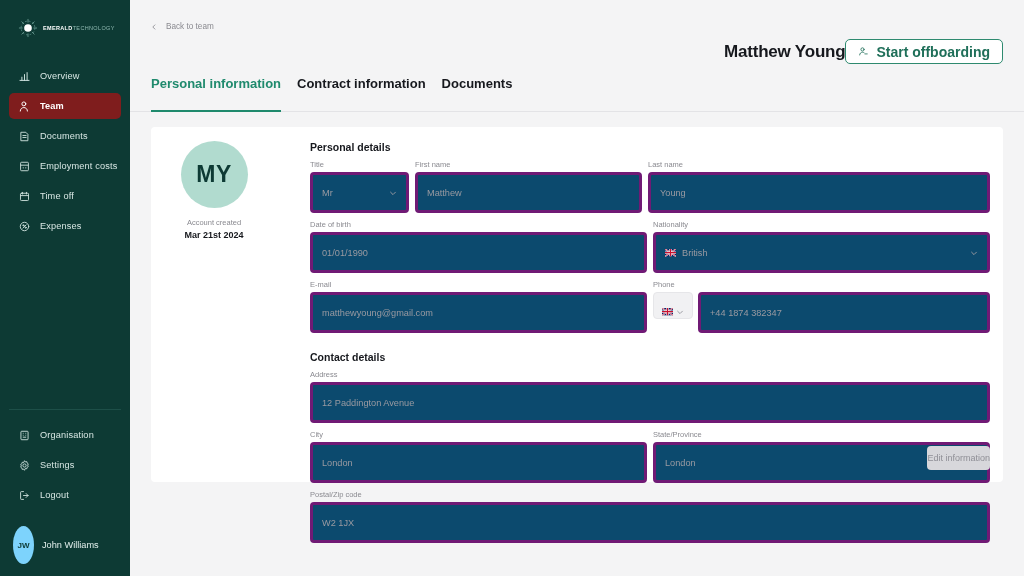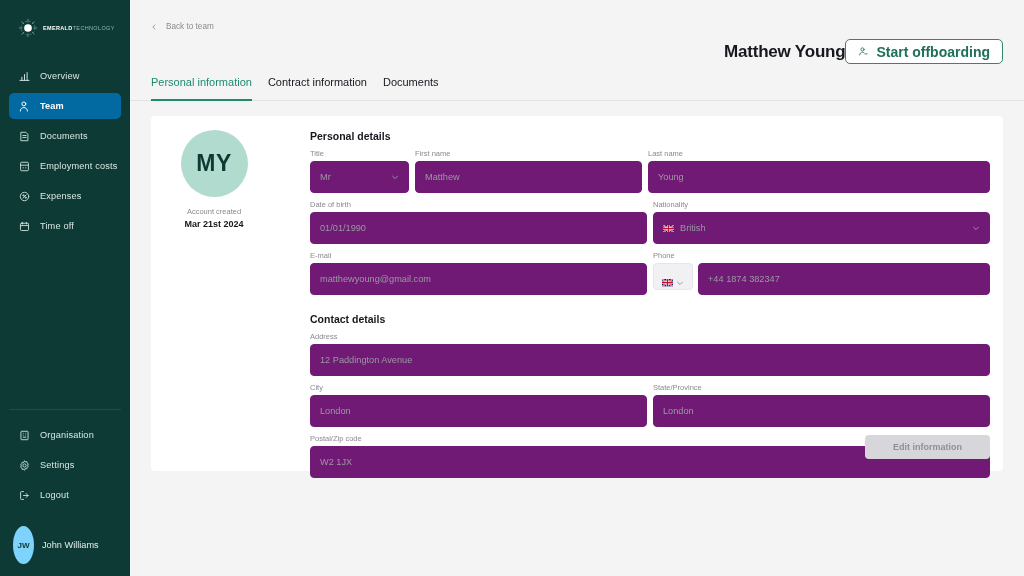--- a/index.html
+++ b/index.html
@@ -28,21 +28,21 @@
   .logo-text .b { color: #ffffff; font-weight: 700; }
   .logo-text .t { color: #8fb9b1; font-weight: 400; }
 
   .nav { margin-top: 21px; display: flex; flex-direction: column; }
   .nav-item {
     display: flex; align-items: center; gap: 9px;
     height: 26px; margin: 0 9px; padding-left: 9px;
     border-radius: 5px; cursor: pointer;
   }
   .nav-item + .nav-item { margin-top: 4px; }
-  .nav-item.active { background: #0369a1; }
+  .nav-item.active { background: #7f1d1d; }
   .nav-label { color: #d8e7e4; font-size: 9.2px; letter-spacing: .15px; white-space: nowrap; }
   .nav-item.active .nav-label { color: #ffffff; font-weight: 600; }
   .nav-icon { width: 13px; height: 13px; flex: 0 0 13px; display: block; }
   .nav-icon svg { width: 13px; height: 13px; display: block; }
 
   .nav-bottom { margin-top: auto; padding-bottom: 12px; }
   .side-divider { height: 1px; background: #1d4f48; margin: 0 9px 12px 9px; }
 
   .user-row {
     display: flex; align-items: center; gap: 8px;
@@ -82,22 +82,22 @@
     white-space: nowrap;
   }
   .offboard-btn svg { width: 11px; height: 11px; display: block; }
 
   .tabs {
     display: flex; gap: 0; padding: 0 21px;
     margin-top: 12px; border-bottom: 1px solid #e3e3e6;
     background: #f4f4f5;
   }
   .tab {
-    font-size: 11px; font-weight: 400; color: #16181d;
-    padding: 0 8px 12px 8px; cursor: pointer;
+    font-size: 13px; font-weight: 700; color: #16181d;
+    padding: 0 8px 20px 8px; cursor: pointer;
     position: relative; white-space: nowrap;
   }
   .tab:first-child { padding-left: 0; }
   .tab.active { color: #1f8a6d; }
   .tab.active::after {
     content: ""; position: absolute; left: 0; right: 8px; bottom: -1px;
     height: 2px; background: #1f8a6d;
   }
 
   .content-wrap { flex: 1; padding: 15px 21px 0 21px; overflow: hidden; }
@@ -128,21 +128,21 @@
   .row { display: flex; gap: 6px; margin-bottom: 7px; }
   .field { display: flex; flex-direction: column; }
   .f-title { flex: 0 0 99px; }
   .f-first { flex: 0 0 227px; }
   .f-last  { flex: 1; }
   .f-half  { flex: 1; }
   .f-full  { flex: 1; }
 
   .f-label { font-size: 7.5px; color: #8a8a90; margin-bottom: 3px; }
   .f-box {
-    height: 32px; background: #701a75; border: 1px solid #701a75;
+    height: 41px; background: #0c4a6e; border: 3px solid #701a75;
     border-radius: 4px; display: flex; align-items: center;
     padding: 0 9px; font-size: 9.2px; color: #9a9aa1;
     white-space: nowrap; overflow: hidden;
   }
   .f-box.sel { justify-content: space-between; cursor: pointer; }
   .f-box .val { overflow: hidden; text-overflow: ellipsis; }
   .chev { width: 8px; height: 8px; flex: 0 0 8px; display: block; }
   .flag-img {
     width: 11px; height: 8px; flex: 0 0 11px; margin-right: 6px;
     display: block; border-radius: 1px;
@@ -154,23 +154,23 @@
     display: flex; align-items: center; justify-content: center; gap: 3px;
     cursor: pointer;
   }
   .phone-cc .flag-img { margin-right: 0; }
   .phone-num { flex: 1; }
 
   .card-footer {
     position: absolute; right: 13px; bottom: 12px;
   }
   .edit-btn {
-    height: 24px; padding: 0 28px; border: none; border-radius: 4px;
+    height: 24px; padding: 0 0; border: none; border-radius: 4px;
     background: #d7d7db; color: #8f8f96;
-    font-size: 9px; font-weight: 700; cursor: pointer;
+    font-size: 9px; font-weight: 400; cursor: pointer;
     font-family: "Liberation Sans", sans-serif;
   }
 </style>
 </head>
 <body>
 
 <div class="app">
 
   <aside class="sidebar">
 
@@ -237,40 +237,40 @@
               <path d="M4 8h12"></path>
             <circle cx="8" cy="12" r=".9" fill="#cfe2de" stroke="none"></circle>
             <circle cx="12" cy="12" r=".9" fill="#cfe2de" stroke="none"></circle>
           </svg>
         </span>
         <span class="nav-label">Employment costs</span>
       </div>
 
       <div class="nav-item">
         <span class="nav-icon">
+          <svg viewBox="0 0 20 20" fill="none" stroke="#cfe2de" stroke-width="1.4" stroke-linejoin="round" stroke-linecap="round">
+            <rect x="3.8" y="5" width="12.4" height="11.2" rx="1.4"></rect>
+              <path d="M3.8 8.6h12.4"></path>
+            <path d="M7 3.6v2.6"></path>
+              <path d="M13 3.6v2.6"></path>
+          </svg>
+        </span>
+        <span class="nav-label">Time off</span>
+      </div>
+
+      <div class="nav-item">
+        <span class="nav-icon">
           <svg viewBox="0 0 20 20" fill="none" stroke="#cfe2de" stroke-width="1.4" stroke-linecap="round">
             <circle cx="10" cy="10" r="6.5"></circle>
               <path d="M12.5 7.5L7.5 12.5"></path>
             <circle cx="8.2" cy="8.2" r="0.9"></circle>
               <circle cx="11.8" cy="11.8" r="0.9"></circle>
           </svg>
         </span>
         <span class="nav-label">Expenses</span>
-      </div>
-
-      <div class="nav-item">
-        <span class="nav-icon">
-          <svg viewBox="0 0 20 20" fill="none" stroke="#cfe2de" stroke-width="1.4" stroke-linejoin="round" stroke-linecap="round">
-            <rect x="3.8" y="5" width="12.4" height="11.2" rx="1.4"></rect>
-              <path d="M3.8 8.6h12.4"></path>
-            <path d="M7 3.6v2.6"></path>
-              <path d="M13 3.6v2.6"></path>
-          </svg>
-        </span>
-        <span class="nav-label">Time off</span>
       </div>
     </nav>
 
     <div class="nav-bottom">
       <div class="side-divider"></div>
 
       <div class="nav-item">
         <span class="nav-icon">
           <svg viewBox="0 0 20 20" fill="none" stroke="#cfe2de" stroke-width="1.4" stroke-linejoin="round">
             <rect x="4.5" y="3.5" width="11" height="13" rx="1.2"></rect>

